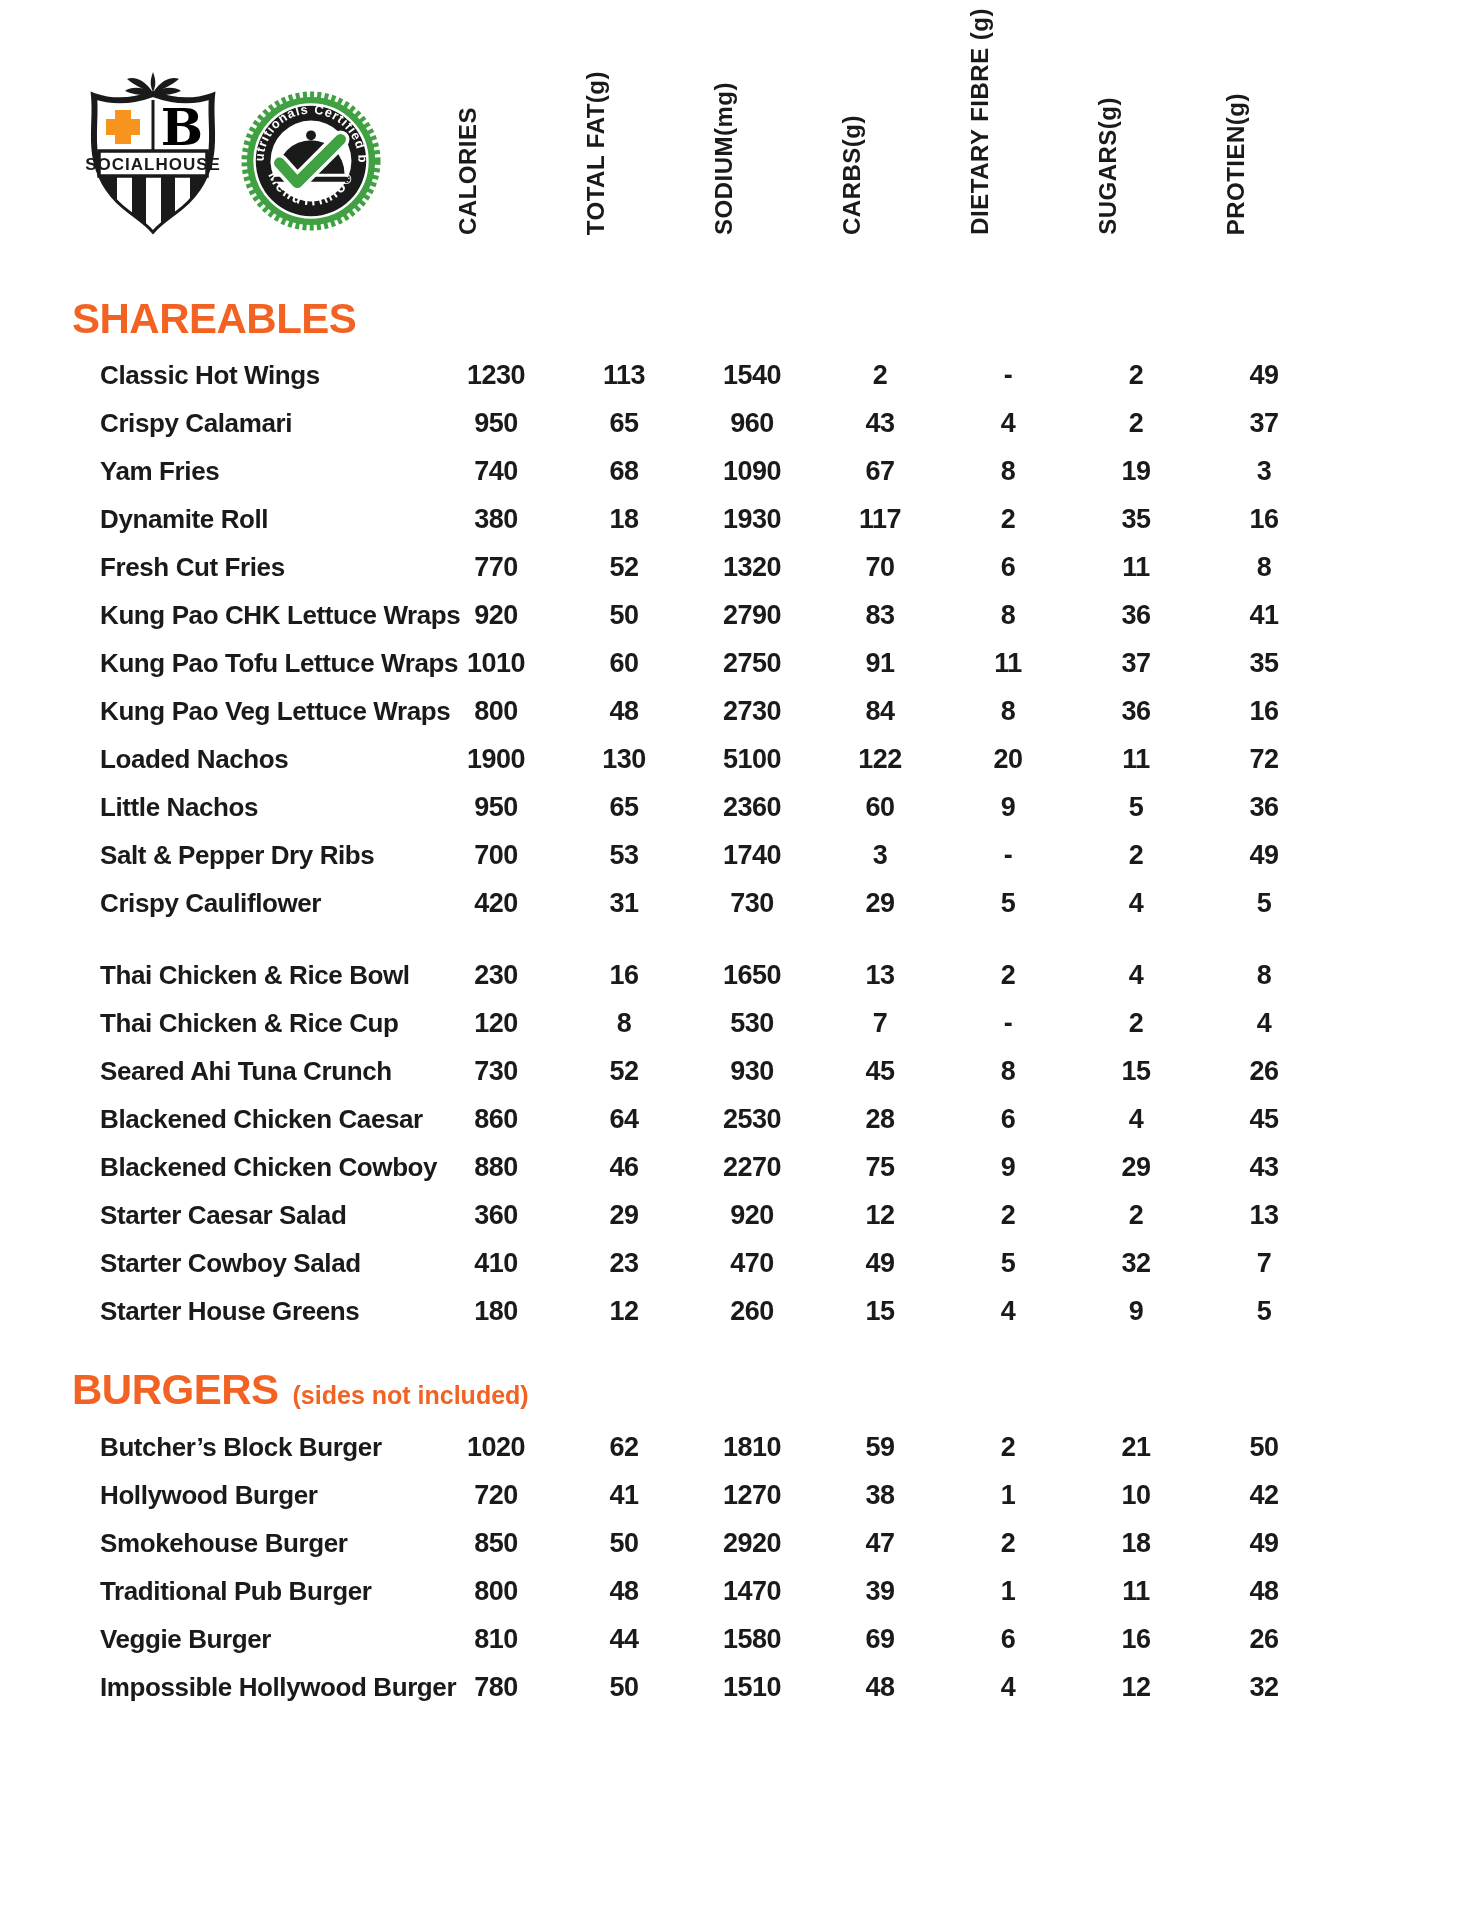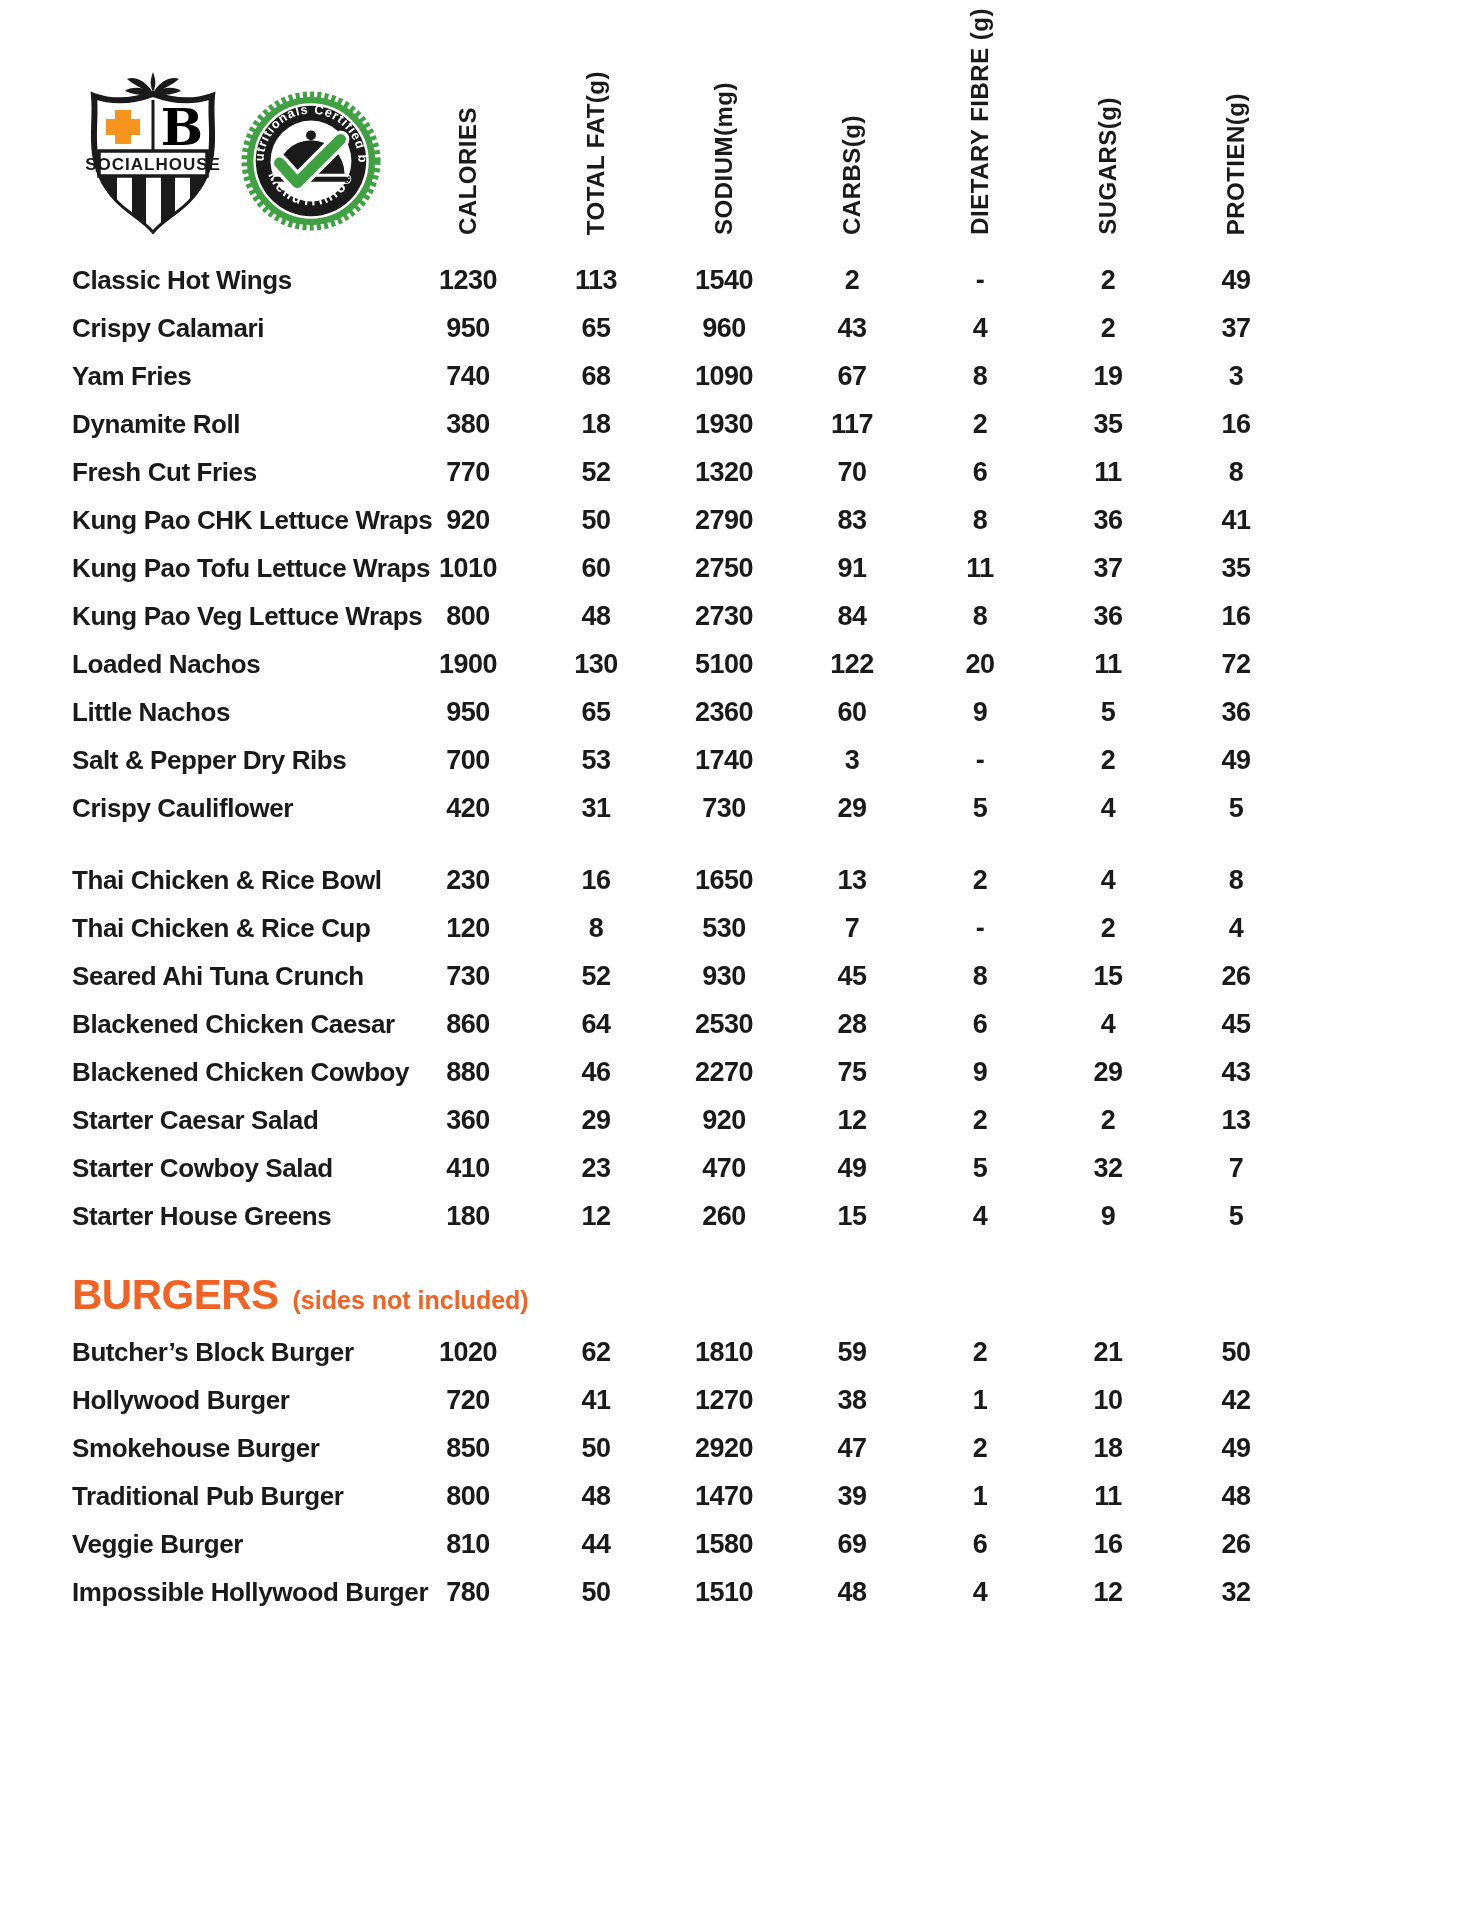--- a/index.html
+++ b/index.html
@@ -13,21 +13,21 @@
   .shield-logo{position:absolute;left:10px;top:72px;width:142px;height:164px;}
   .badge-logo{position:absolute;left:168px;top:90px;width:142px;height:142px;}
   .col-h{display:flex;justify-content:center;align-items:flex-end;padding-bottom:10px;}
   .vtext{writing-mode:vertical-rl;transform:rotate(180deg);white-space:nowrap;
          font-weight:bold;font-size:24px;letter-spacing:.5px;color:#1a1a1a;}
   
   .sec-head{margin-top:34px;height:42px;display:flex;align-items:baseline;}
   section:first-child .sec-head{margin-top:53px;}
   .sec-title{color:var(--orange,#F26222);font-weight:bold;font-size:42px;line-height:42px;letter-spacing:-.5px;}
   .sec-sub{color:var(--orange,#F26222);font-weight:bold;font-size:25px;margin-left:14px;}
-  .rows{margin-top:24px;}
+  .rows{margin-top:24px;margin-left:28px;}
   section:first-child .rows{margin-top:11px;}
   section:last-child .rows{margin-top:12px;}
   .row{height:48px;align-items:center;}
   .cell{display:flex;align-items:center;}
   .cell.name{font-weight:bold;font-size:26px;letter-spacing:-.4px;white-space:nowrap;}
   .cell.num{font-weight:bold;font-size:27px;letter-spacing:-.5px;justify-content:center;}
 </style>
 </head>
 <body>
 
@@ -111,20 +111,23 @@
           <span class="vtext">SUGARS(g)</span>
         </div>
         <div class="col-h">
           <span class="vtext">PROTIEN(g)</span>
         </div>
       </div>
 
     <div id="sections">
 
     <section>
+          <div class="sec-head">
+            <span class="sec-title">SHAREABLES</span>
+          </div>
           <div class="rows">
             <div class="grid-row row">
               <div class="cell name">Classic Hot Wings</div>
               <div class="cell num">1230</div>
               <div class="cell num">113</div>
               <div class="cell num">1540</div>
               <div class="cell num">2</div>
               <div class="cell num">-</div>
               <div class="cell num">2</div>
               <div class="cell num">49</div>

